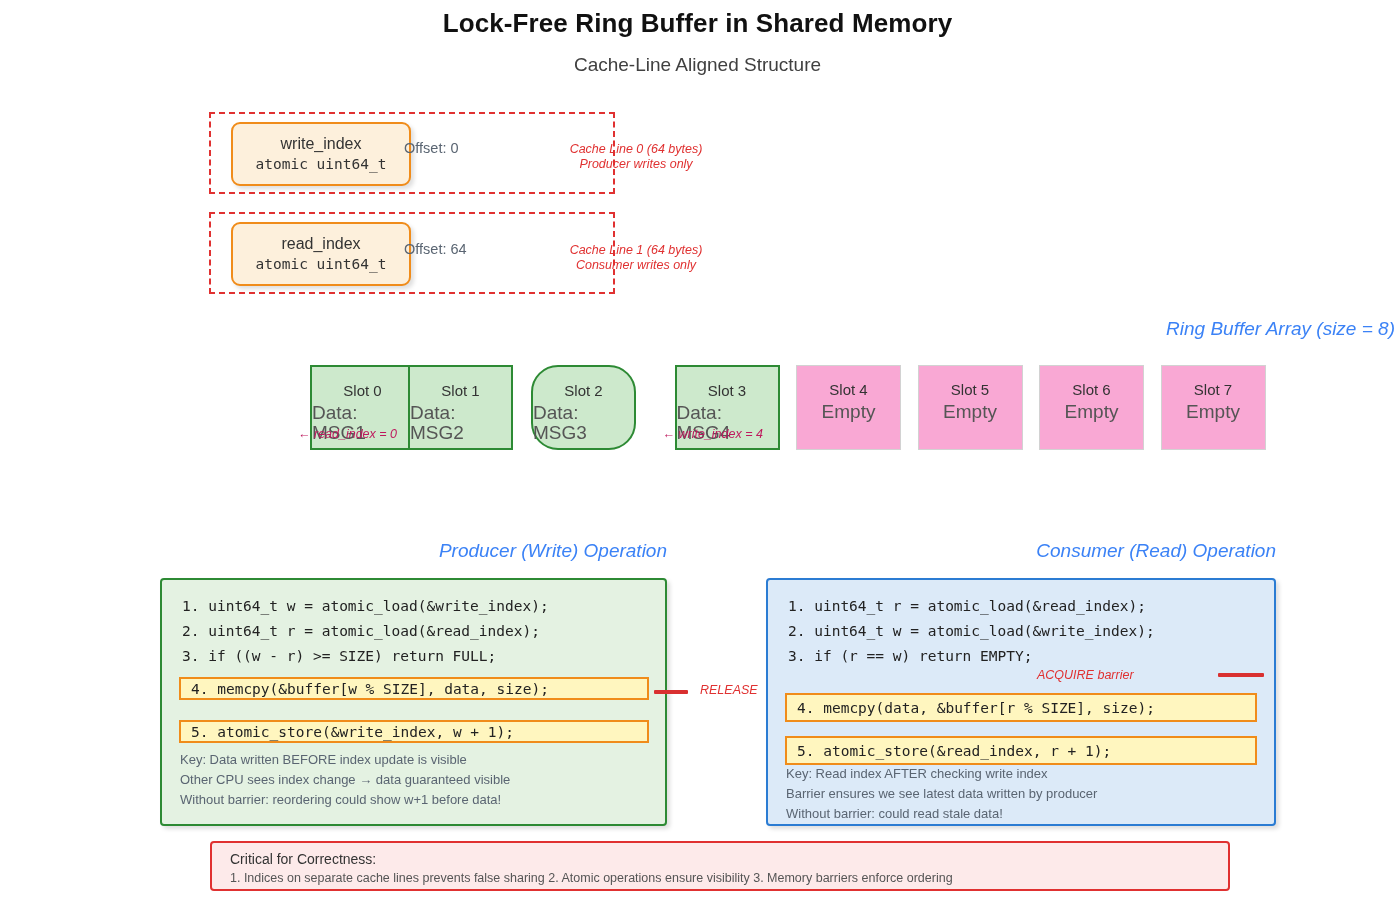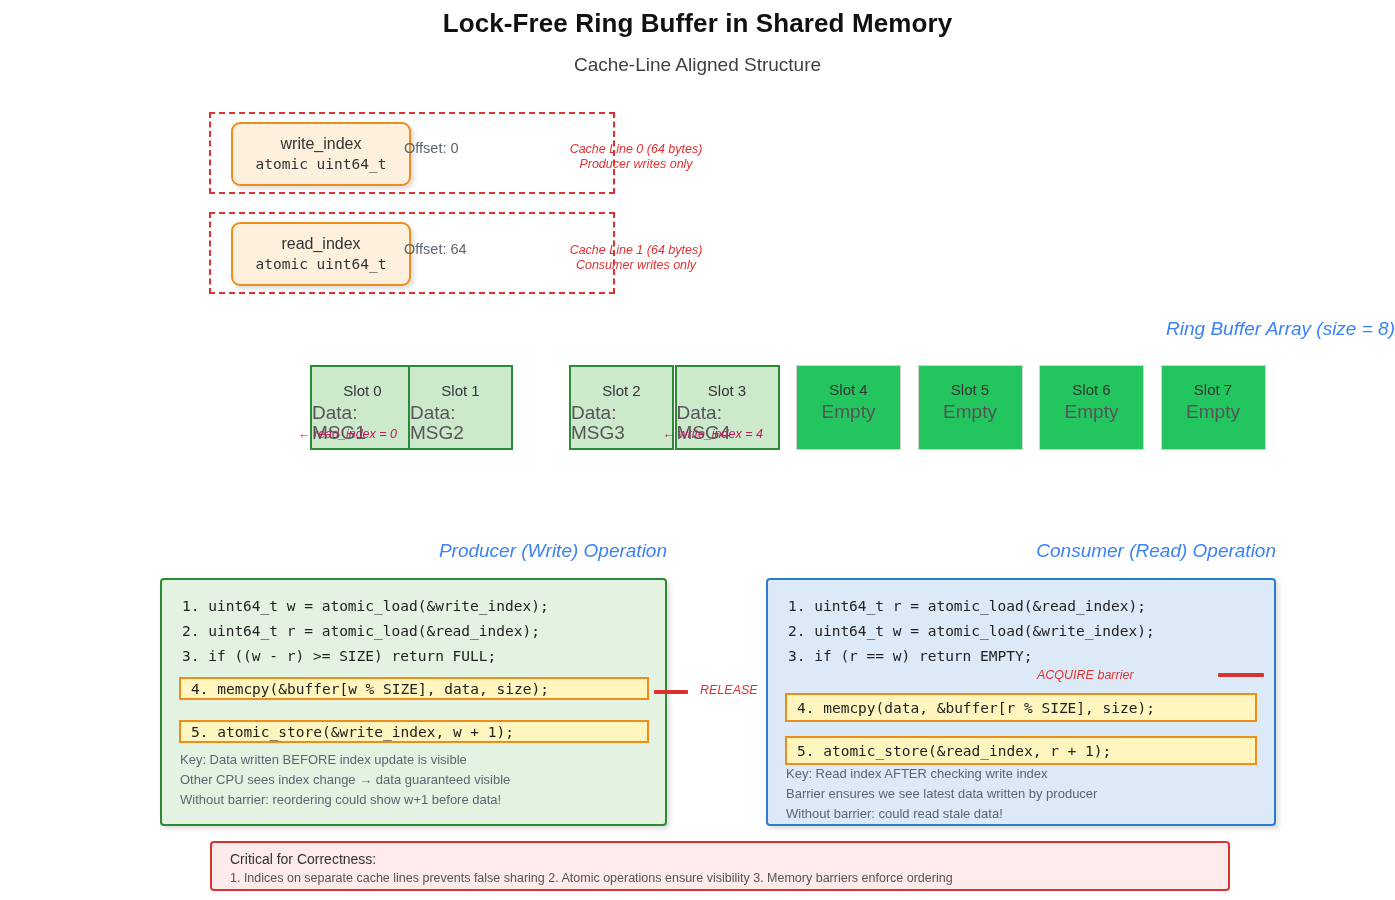--- a/index.html
+++ b/index.html
@@ -70,21 +70,21 @@
   #cl-note-1{left:526px;top:243px;}
 
   
   .slot{
     position:absolute;top:365px;width:105px;height:85px;
     box-sizing:border-box;
     display:flex;flex-direction:column;align-items:center;
     padding-top:14px;
   }
   .slot.filled{background:#cde9cc;border:2px solid #2d8a34;}
-  .slot.empty{background:#22c55e;border:1px solid #d2d2d2;}
+  .slot.empty{background:#f9a8d4;border:1px solid #d2d2d2;}
   .slot-name{font-size:15px;color:#333;line-height:20px;}
   .slot-data{font-size:19px;color:#555;line-height:20px;margin-top:2px;}
   .slot-ptr{
     position:absolute;left:-14px;top:60px;width:150px;
     font-size:12.5px;font-style:italic;color:#be185d;white-space:nowrap;
   }
 
   
   #occupancy-box{
     position:absolute;left:312px;top:479px;width:952px;height:40px;
@@ -176,21 +176,21 @@
   <div id="slots-container">
       <div class="slot filled" style="left: 310px;">
         <div class="slot-name">Slot 0</div>
         <div class="slot-data">Data: MSG1</div>
         <div class="slot-ptr">← read_index = 0</div>
       </div>
       <div class="slot filled" style="left: 408px;">
         <div class="slot-name">Slot 1</div>
         <div class="slot-data">Data: MSG2</div>
       </div>
-      <div class="slot filled" style="left: 569px;">
+      <div class="slot filled" style="left: 531px; border-radius: 27px;">
         <div class="slot-name">Slot 2</div>
         <div class="slot-data">Data: MSG3</div>
       </div>
       <div class="slot filled" style="left: 674.5px;">
         <div class="slot-name">Slot 3</div>
         <div class="slot-data">Data: MSG4</div>
         <div class="slot-ptr">← write_index = 4</div>
       </div>
       <div class="slot empty" style="left: 796px;">
         <div class="slot-name">Slot 4</div>

